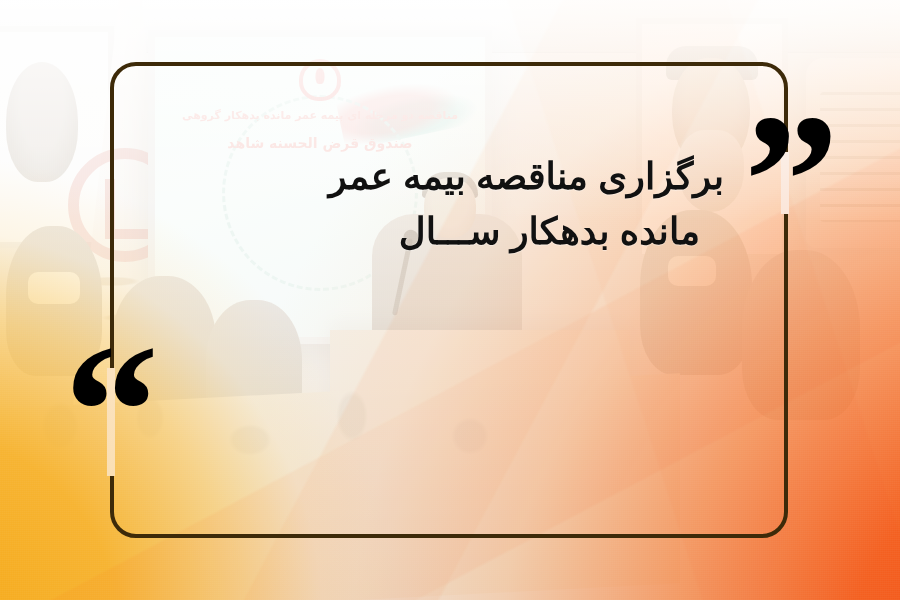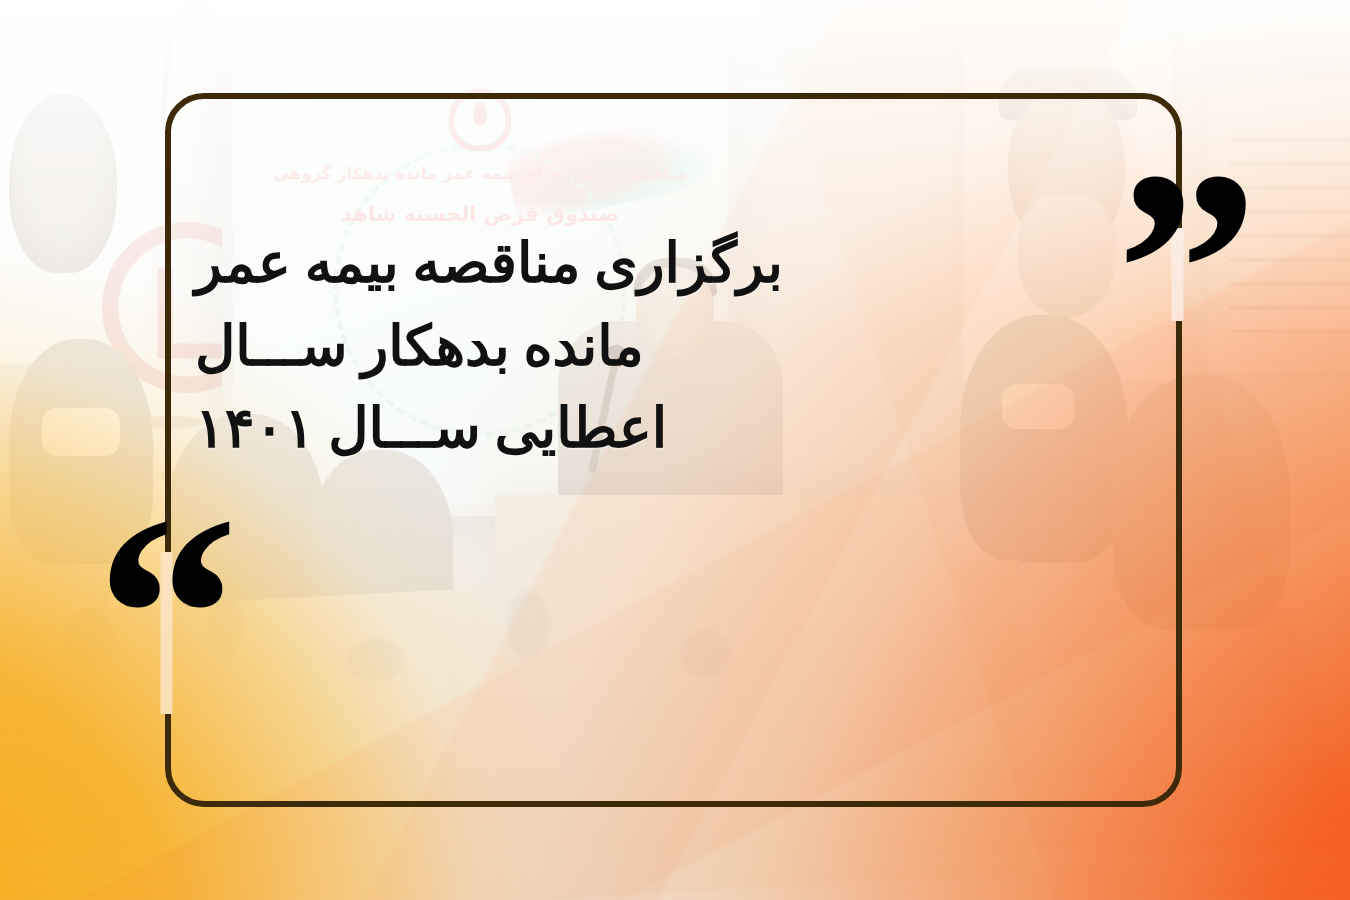--- a/index.html
+++ b/index.html
@@ -301,24 +301,24 @@
     left: 64px; top: 316px;
     font-size: 190px;
     font-weight: 700;
   }
 
   
   .headline {
     position: absolute;
     left: 130px; top: 150px;
     width: 600px;
-    text-align: left;
+    text-align: right;
     direction: rtl;
     color: #111111;
-    font-family: Liberation Serif, serif;
+    font-family: Liberation Sans, sans-serif;
     font-weight: 700;
     font-size: 37px;
     line-height: 1.48;
     letter-spacing: 0px;
     text-shadow: 0 1px 0 rgba(255,255,255,.35);
   }
   .headline .ln {
     display: block;
     white-space: nowrap;
   }
@@ -389,16 +389,15 @@
   <div class="frame"></div>
   <div class="eraser right"></div>
   <div class="eraser left"></div>
 
   <div class="quote quote-close">”</div>
   <div class="quote quote-open">“</div>
 
   <div class="headline">
     <span class="ln l1">برگزاری مناقصه بیمه عمر</span>
     <span class="ln l2">مانده بدهکار ســـال</span>
-    <span class="ln l3">اعطایی ســـال ۱۴۰۱</span>
   </div>
 
 </div>
 
 </body></html>

